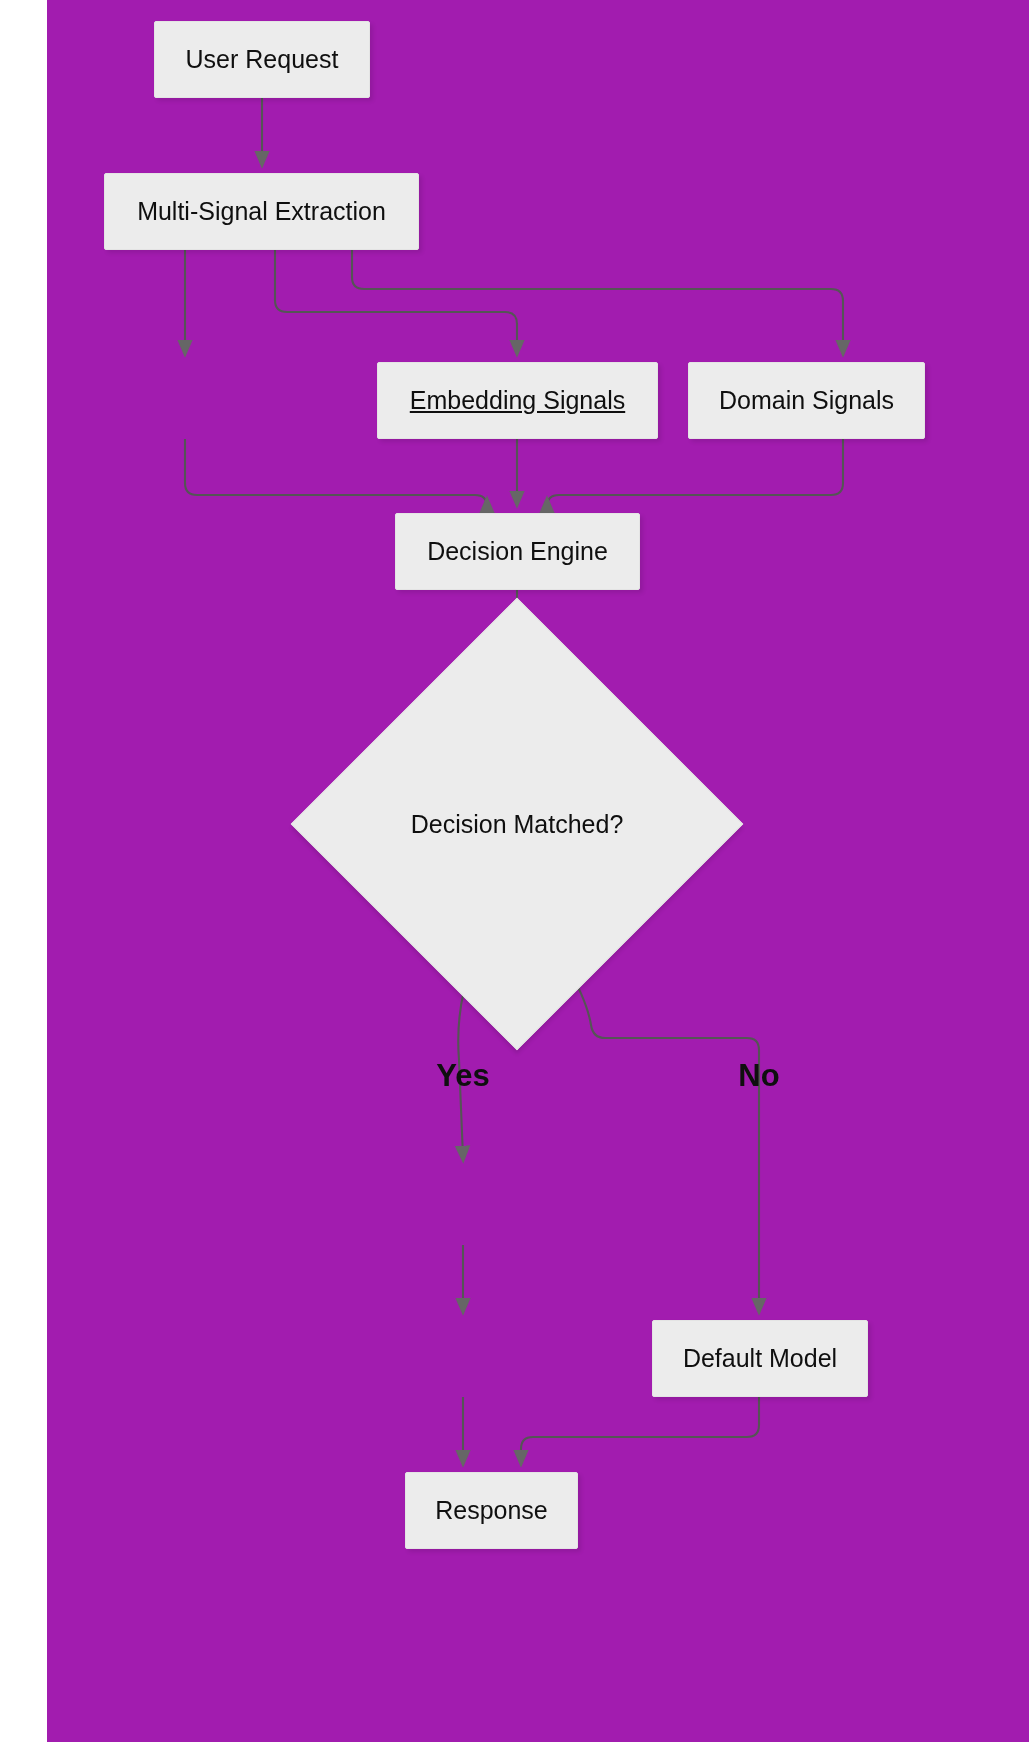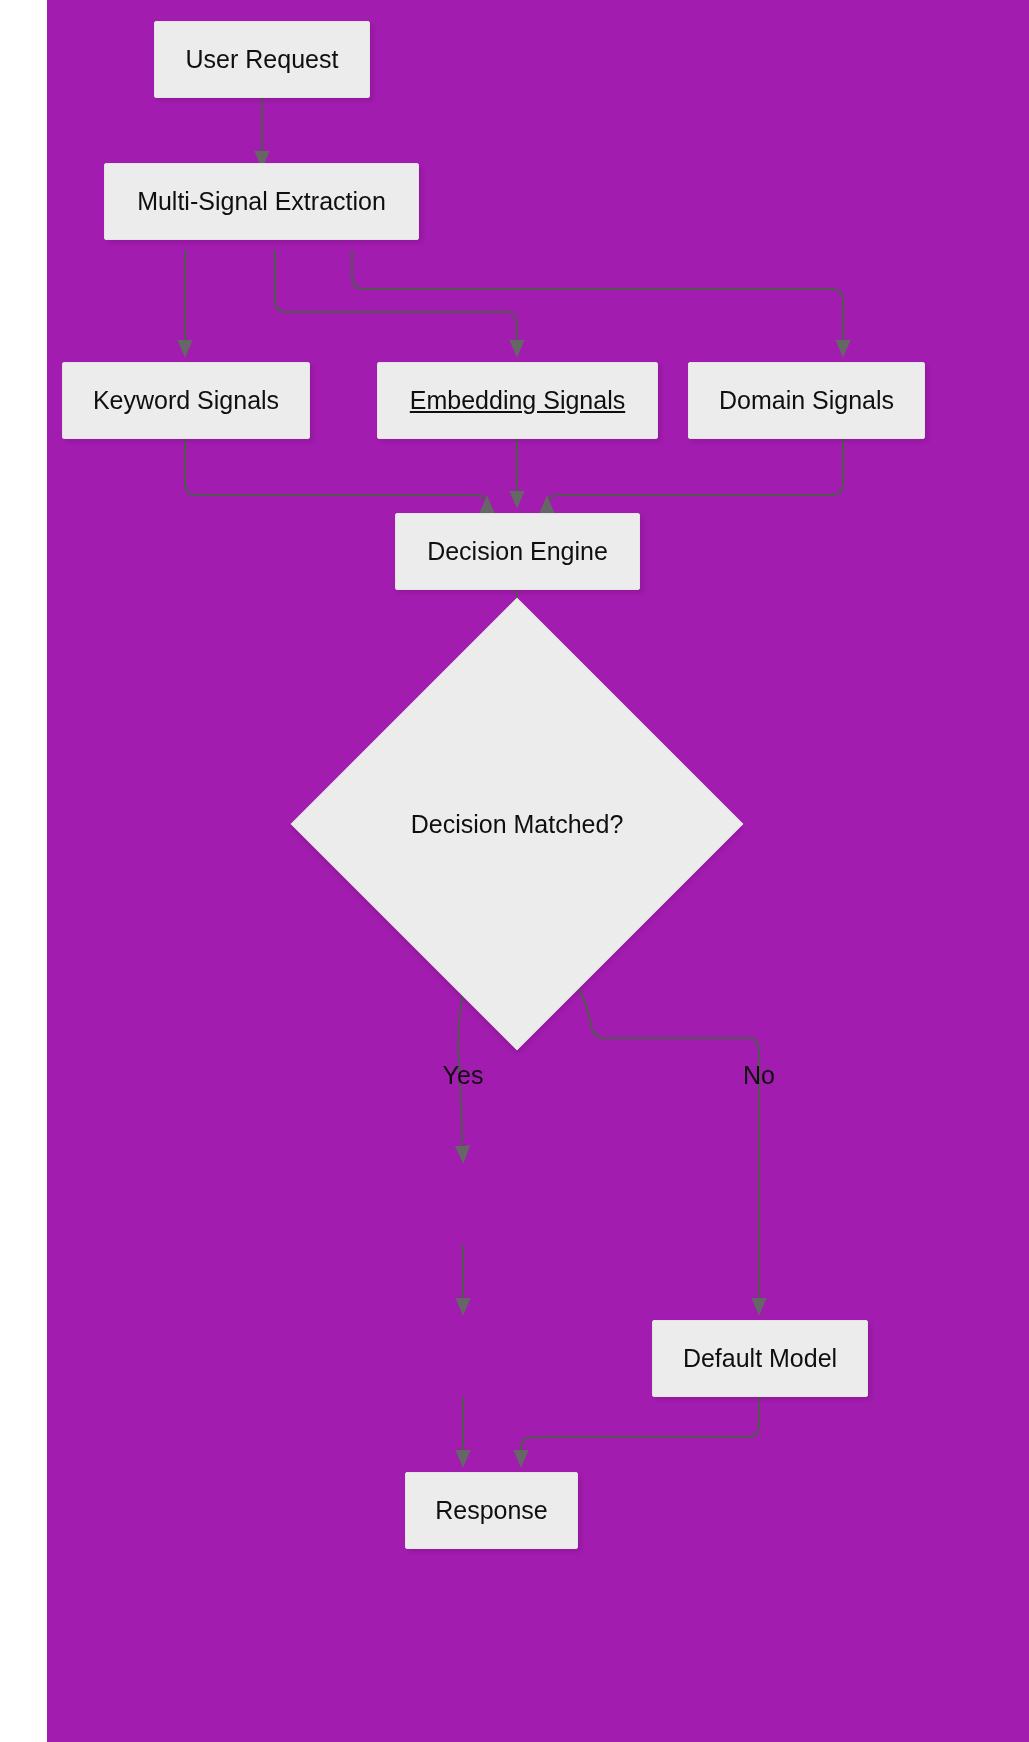--- a/index.html
+++ b/index.html
@@ -64,25 +64,26 @@
     z-index: 2;
     color: #0f0f0f;
     font-size: 25px;
     line-height: 1;
     white-space: nowrap;
     text-align: right;
   }
   .edge-label {
     position: absolute;
     color: #0f0f0f;
-    font-size: 25px;
+    font-size: 31px;
     line-height: 1;
     white-space: nowrap;
     background: transparent;
     transform: translate(-50%, -50%);
+    font-weight: bold;
   }
 </style>
 </head>
 <body>
 
 <div id="canvas">
 
   <svg id="edges" viewBox="0 0 1029 1742" width="1029" height="1742" xmlns="http://www.w3.org/2000/svg">
     <defs>
       <marker id="arrowhead" markerWidth="9" markerHeight="9" refX="5.4" refY="4.5" orient="auto" markerUnits="strokeWidth">
@@ -116,27 +117,24 @@
       <path d="M416,1397 L416,1461"></path>
 
       <path d="M712,1397 L712,1425 Q712,1437 700,1437 L486,1437 Q474,1437 474,1449 L474,1461"></path>
     </g>
   </svg>
 
   <div class="node" style="left:107px; top:21px; width:216px; height:77px;">
     <span>User Request</span>
   </div>
 
-  <div class="node" style="left:57px; top:163px; width:315px; height:77px;">
+  <div class="node" style="left:57px; top:173px; width:315px; height:77px;">
     <span>Multi-Signal Extraction</span>
   </div>
 
-  <div class="node" style="left:15px; top:362px; width:248px; height:77px;">
-    <span>Keyword Signals</span>
-  </div>
 
   <div class="node" style="left:330px; top:362px; width:281px; height:77px;text-decoration:underline;">
     <span>Embedding Signals</span>
   </div>
 
   <div class="node" style="left:641px; top:362px; width:237px; height:77px;">
     <span>Domain Signals</span>
   </div>
 
   <div class="node" style="left:348px; top:513px; width:245px; height:77px;">

